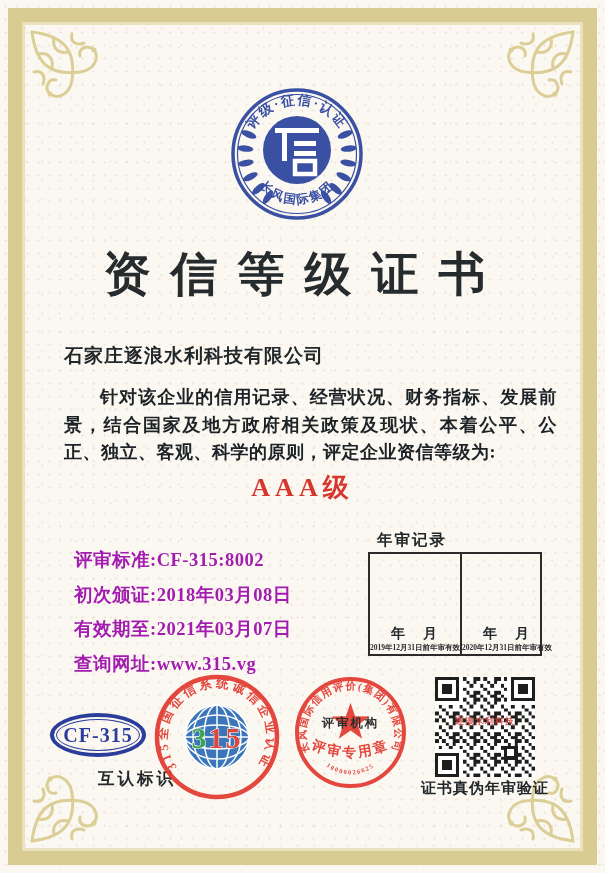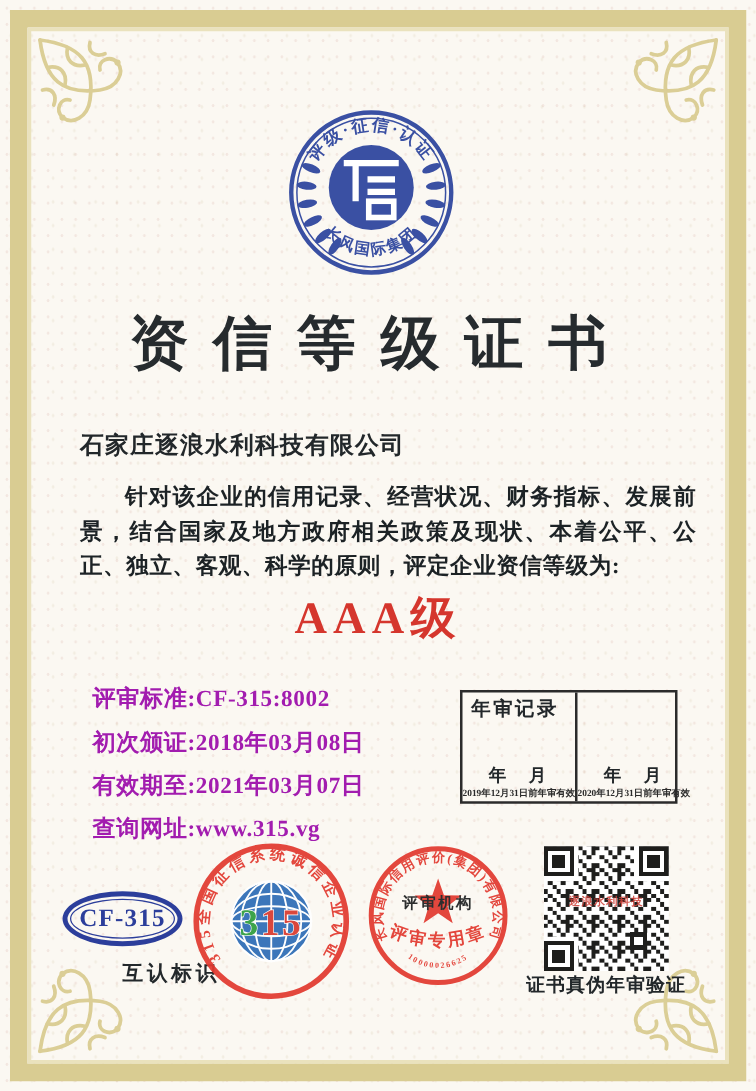--- a/index.html
+++ b/index.html
@@ -24,28 +24,28 @@
         letter-spacing:20px;padding-left:4px;color:#262b2e;}
   .credit-code{position:absolute;right:64px;top:311px;
         font-family:"Liberation Sans",sans-serif;font-weight:bold;font-size:17px;color:#2a2f32;}
   .company{position:absolute;left:64px;top:343px;
         font-family:"Liberation Sans",sans-serif;font-weight:bold;font-size:19px;
         letter-spacing:1px;color:#22272a;}
   .body-par{position:absolute;left:64px;right:48px;top:384px;font-size:18px;
         line-height:27.5px;text-align:justify;text-indent:2em;letter-spacing:.5px;
         font-weight:bold;color:#1c2225;}
   .rating{position:absolute;left:0;right:0;top:470px;text-align:center;
-        font-size:36px;font-weight:bold;color:#d5362d;letter-spacing:5px;}
+        font-size:26px;font-weight:bold;color:#d5362d;letter-spacing:5px;}
 
   .fields{position:absolute;left:74px;top:543px;font-size:18.5px;font-weight:bold;
         line-height:34.5px;color:#a21caf;letter-spacing:.5px;}
 
   .annual-label{position:absolute;left:377px;top:530px;font-size:15.5px;font-weight:bold;
-        letter-spacing:2px;color:#22272a;margin-top:27px;}
-  .annual-table{position:absolute;left:368px;top:552px;width:174px;height:91px;
+        letter-spacing:2px;color:#22272a;}
+  .annual-table{position:absolute;left:368px;top:552px;width:174px;height:104px;
         border:2px solid #2b2b2b;display:flex;background:transparent;box-sizing:border-box;}
   .annual-cell{flex:1;display:flex;flex-direction:column;justify-content:flex-end;
         align-items:center;padding-bottom:1px;}
   .annual-cell + .annual-cell{border-left:2px solid #2b2b2b;}
   .annual-ym{font-size:14px;font-weight:bold;letter-spacing:2px;color:#22272a;}
   .annual-note{font-size:7.5px;font-weight:bold;color:#2b2b2b;white-space:nowrap;}
 
   .cf-ellipse{position:absolute;left:50px;top:713px;width:96px;height:44px;
         border:4px solid #2c3e9b;border-radius:50%;box-sizing:border-box;
         display:flex;align-items:center;justify-content:center;}

